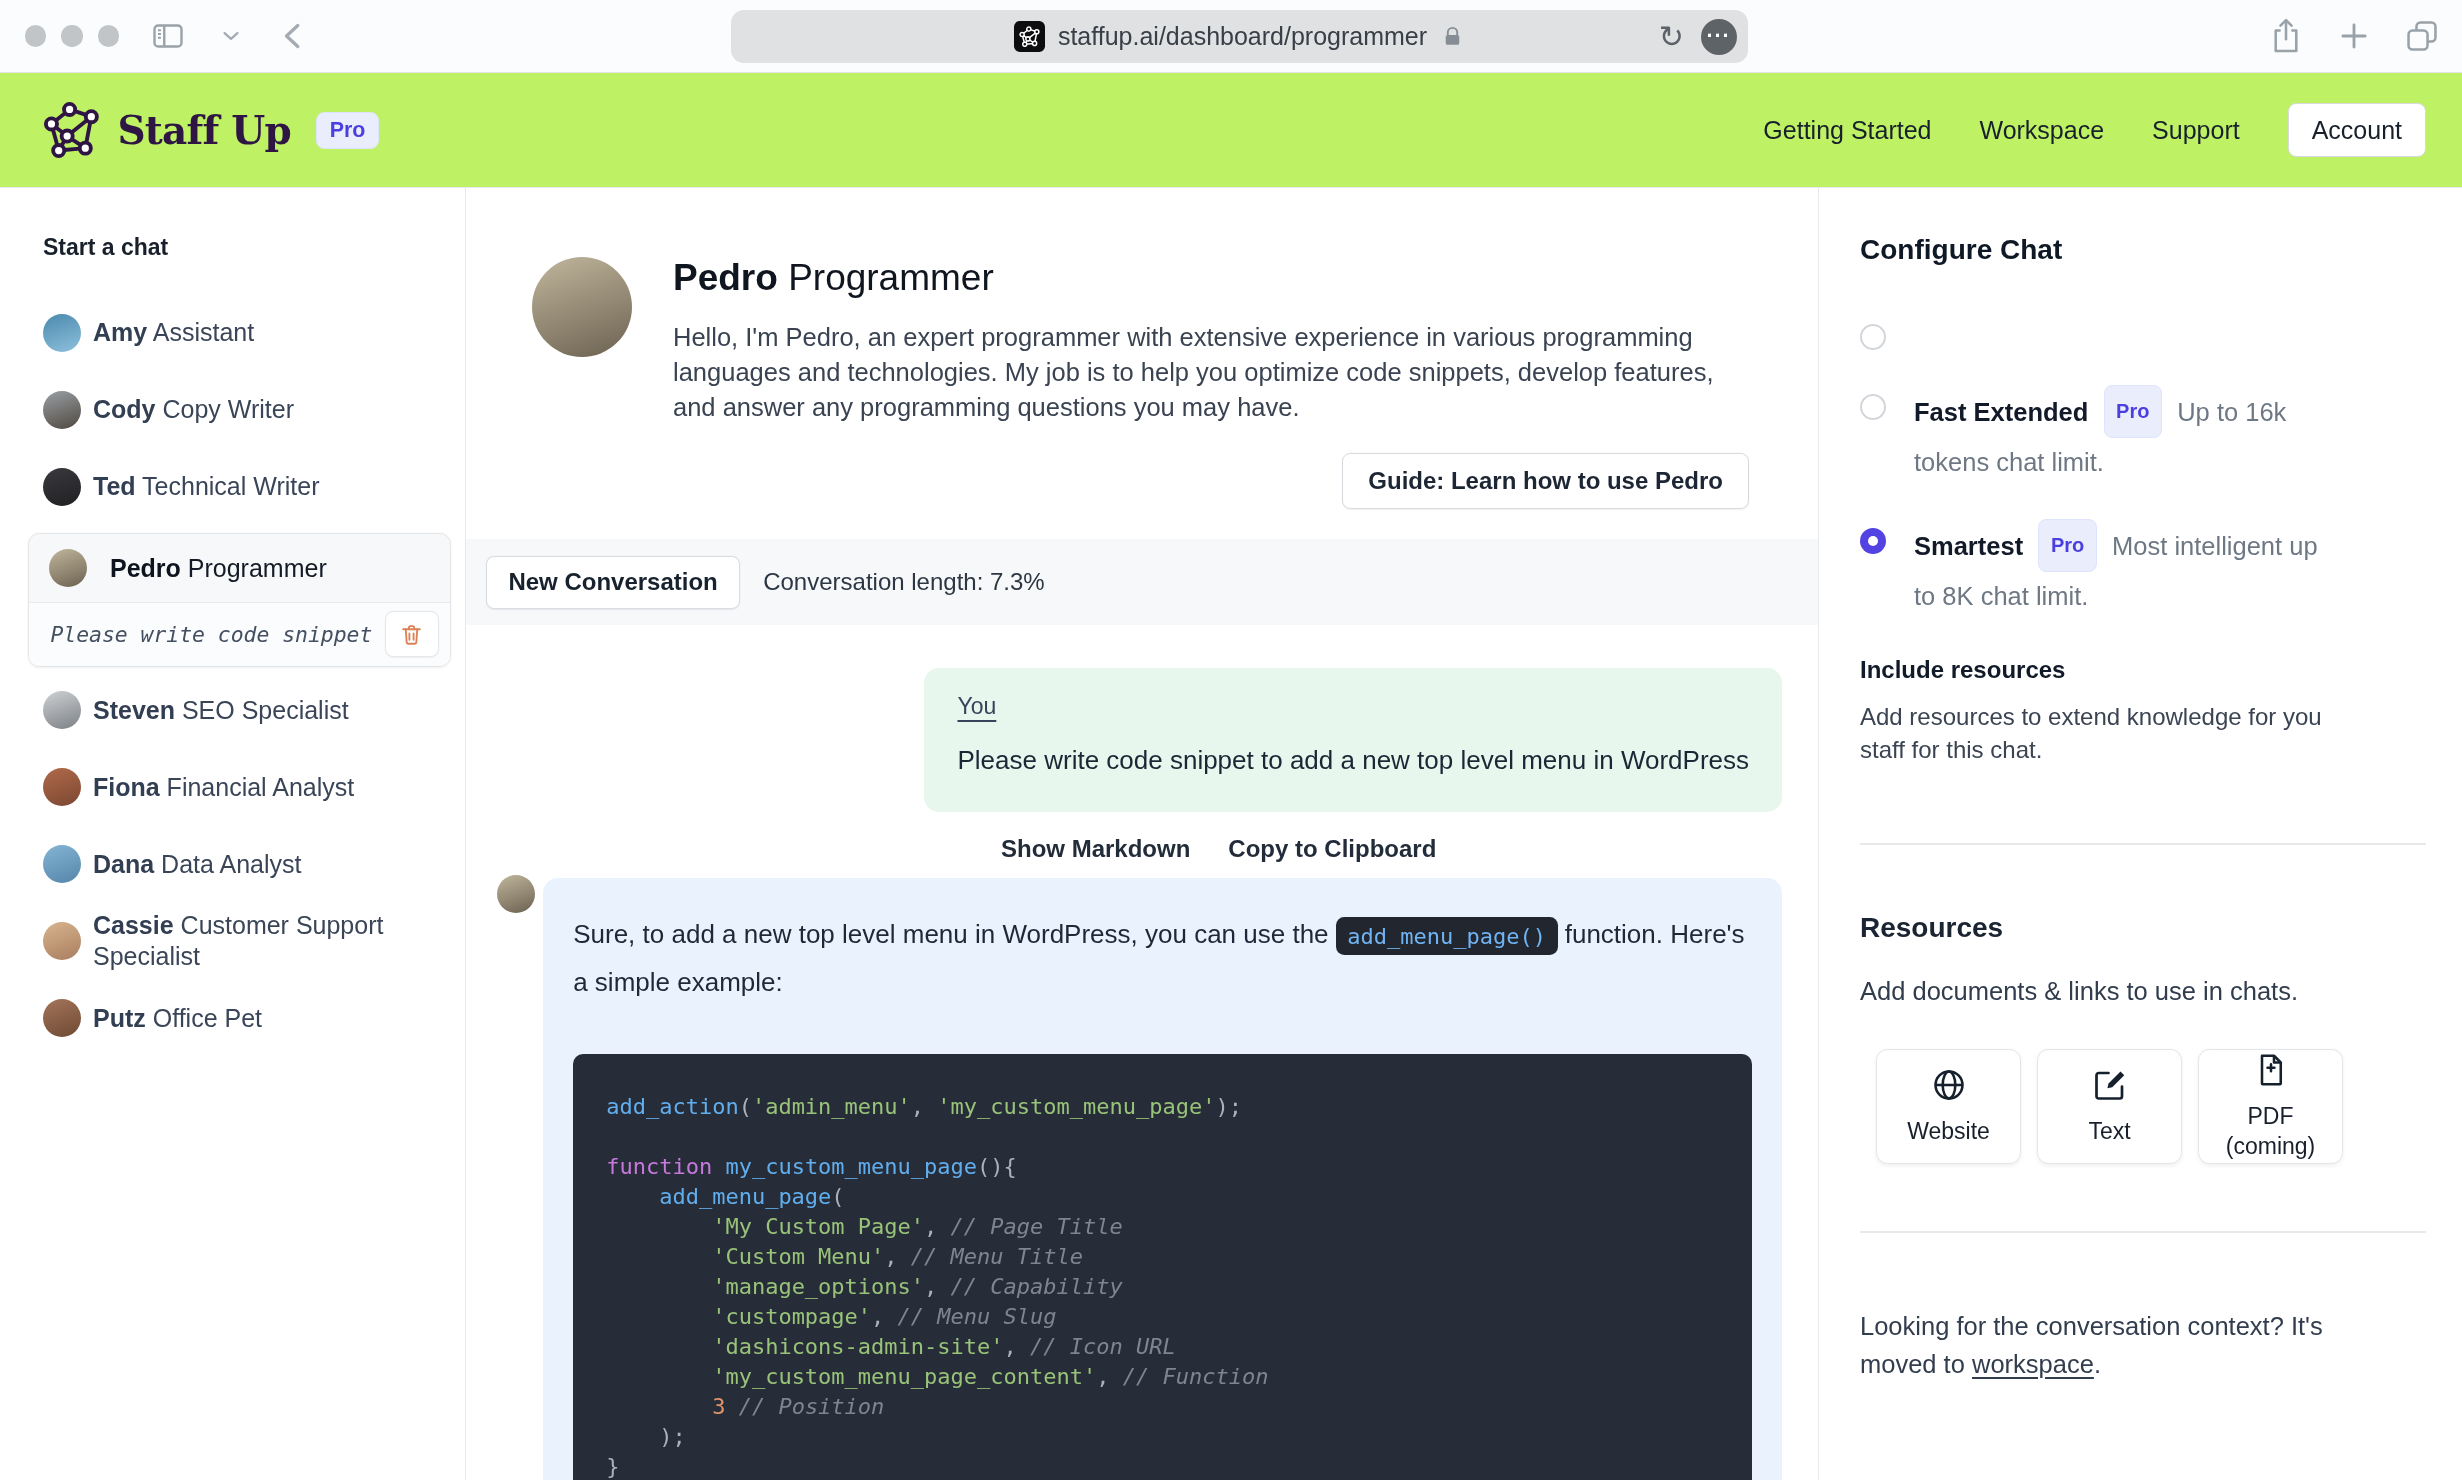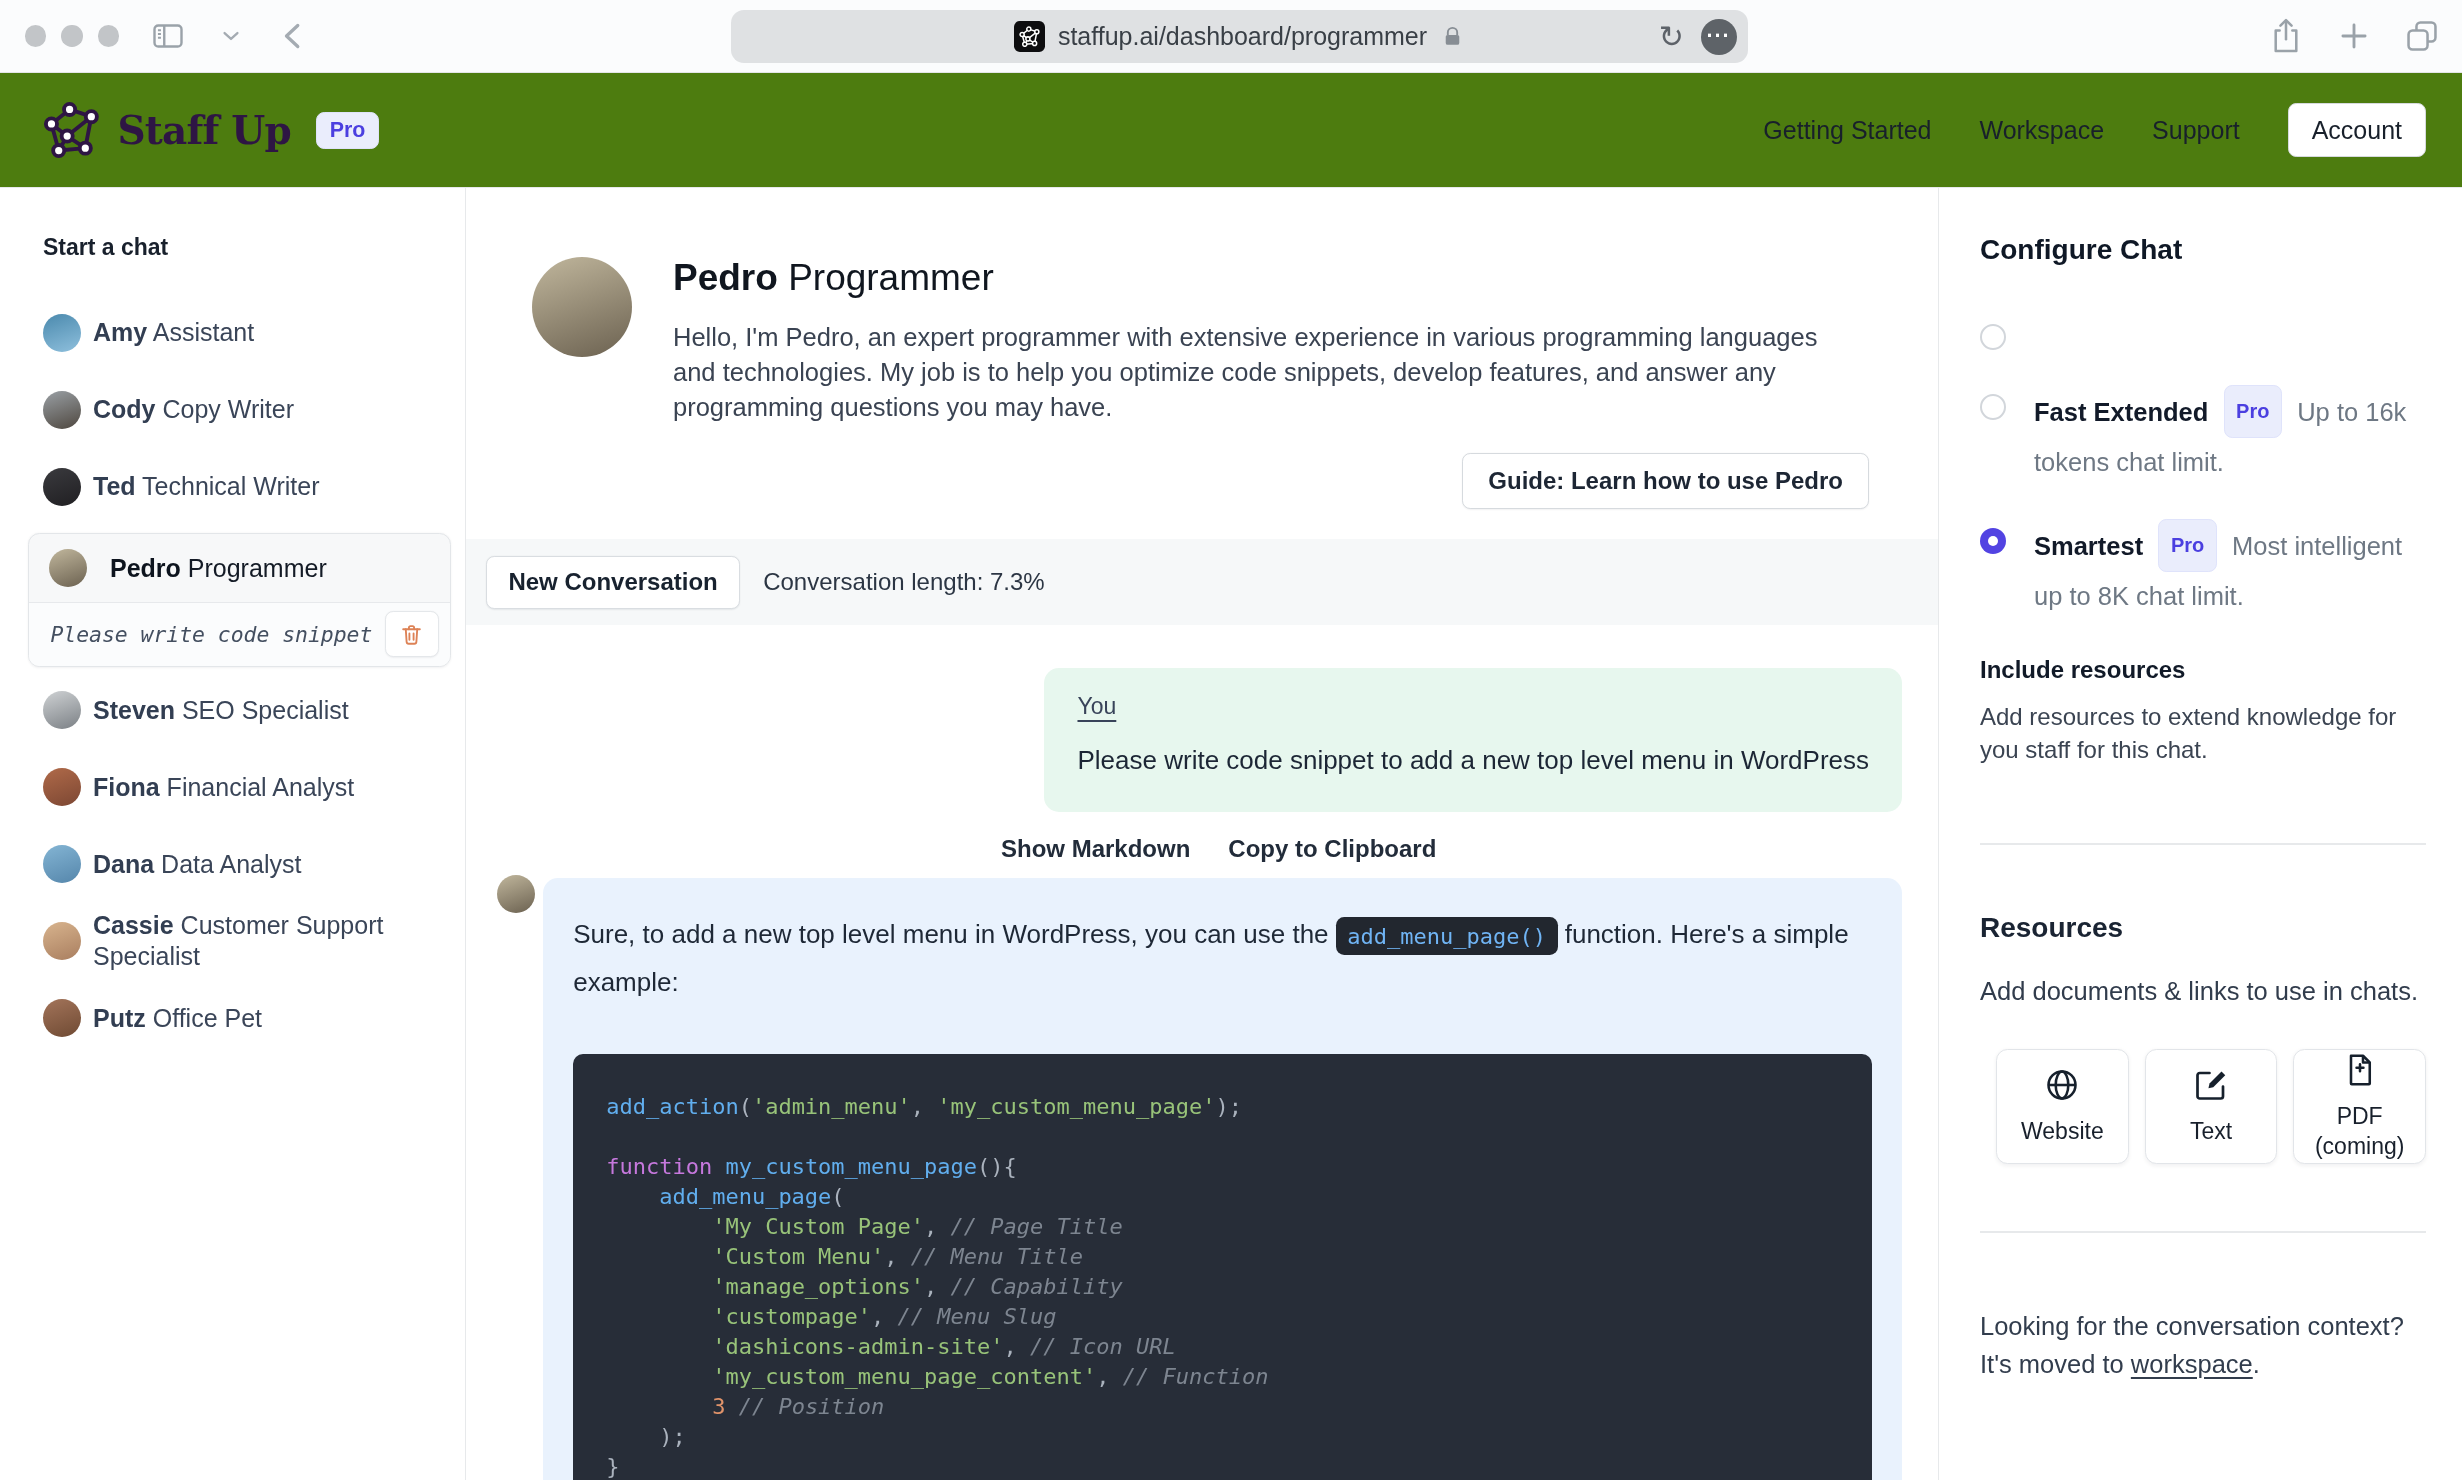--- a/index.html
+++ b/index.html
@@ -19,21 +19,21 @@
   .favicon svg{width:21.4px;height:21.4px;}
   .url-text{font-size:25px;color:#393f46;}
   .lock svg{width:25px;height:25px;}
   .urlbar-right{position:absolute;right:11.5px;display:flex;align-items:center;gap:16.5px;}
   .reload{font-size:30px;color:#5d6269;line-height:1;}
   .ellipsis-btn{width:36px;height:36px;border-radius:50%;background:#5e6368;color:#fff;display:flex;align-items:center;justify-content:center;font-size:21.4px;font-weight:bold;letter-spacing:0.8px;}
   .chrome-right{position:absolute;right:21.4px;display:flex;align-items:center;gap:30px;}
   .chrome-right svg{width:38px;height:38px;}
 
   
-  .app-header{height:115px;border-bottom:1.6px solid #e7e9eb;display:flex;align-items:center;padding:0 36px 0 43px;background:#4d7c0f;box-sizing:border-box;}
+  .app-header{height:115px;border-bottom:1.6px solid #e7e9eb;display:flex;align-items:center;padding:0 36px 0 43px;background:#bef264;box-sizing:border-box;}
   .brand{display:flex;align-items:center;gap:16.5px;}
   .brand-logo svg{width:58px;height:58px;}
   .brand-name{font-family:"DejaVu Serif","Liberation Serif",serif;font-weight:bold;font-size:39px;color:#2e1544;letter-spacing:-0.8px;}
   .pro-badge{background:#eaedfc;border:1.6px solid #dfe3fb;color:#4b3fe0;font-weight:bold;border-radius:8.2px;display:inline-block;}
   .brand .pro-badge{font-size:21.4px;padding:5px 13px;margin-left:8.2px;}
   .header-nav{margin-left:auto;display:flex;align-items:center;gap:48px;font-size:25px;color:#18202b;}
   .nav-item{cursor:pointer;white-space:nowrap;}
   .account-btn{border:1.6px solid #d6dade;border-radius:8.2px;padding:11.5px 23px;font-size:25px;color:#18202b;background:#fff;margin-left:48px;cursor:pointer;}
 
   
@@ -83,21 +83,21 @@
   .code-block{margin-top:49px;background:#272d38;border-radius:10px;padding:38px 33px;font-family:"DejaVu Sans Mono","Liberation Mono",monospace;font-size:22px;line-height:30px;min-height:461px;overflow:hidden;}
   .cl{white-space:pre;}
   .tk-fn{color:#61aeee;}
   .tk-kw{color:#c678dd;}
   .tk-str{color:#98c379;}
   .tk-com{color:#7d8590;font-style:italic;}
   .tk-num{color:#e0936a;}
   .tk-pln{color:#aab2bd;}
 
   
-  .rightbar{width:524px;border-left:1.6px solid #e7e9eb;box-sizing:border-box;padding:46px 36px 8px 41px;flex-shrink:0;overflow:hidden;}
+  .rightbar{width:644px;border-left:1.6px solid #e7e9eb;box-sizing:border-box;padding:46px 36px 8px 41px;flex-shrink:0;overflow:hidden;}
   .rb-heading{font-size:28px;font-weight:bold;color:#0f1826;}
   .opts{margin-top:51px;display:flex;flex-direction:column;gap:38px;}
   .opt{display:flex;cursor:pointer;}
   .radio{width:26px;height:26px;border-radius:50%;border:2.5px solid #d2d6db;box-sizing:border-box;background:#fff;flex-shrink:0;margin-top:6.6px;}
   .radio.on{border:none;background:var(--accent,#5243e2);position:relative;}
   .radio.on::after{content:"";position:absolute;left:50%;top:50%;width:10px;height:10px;margin:-5px 0 0 -5px;border-radius:50%;background:#fff;}
   .opt-label{margin-left:28px;font-size:25.5px;line-height:43px;color:#6e7884;max-width:428px;}
   .opt-label b{color:#121a29;}
   .opt-label .pro-badge{font-size:20px;padding:4.1px 11.5px;margin:0 8.2px;position:relative;top:-2.5px;}
   .include-h{margin-top:38px;font-size:24px;font-weight:bold;color:#111a28;}

